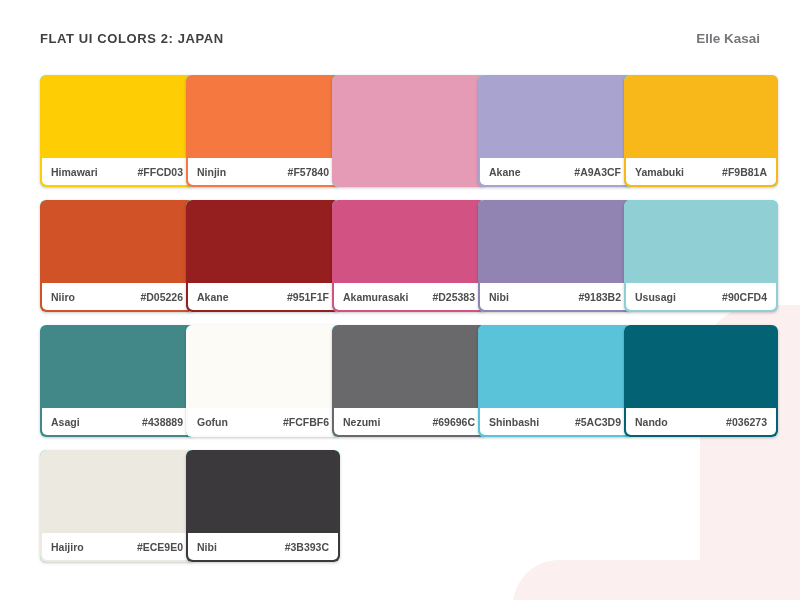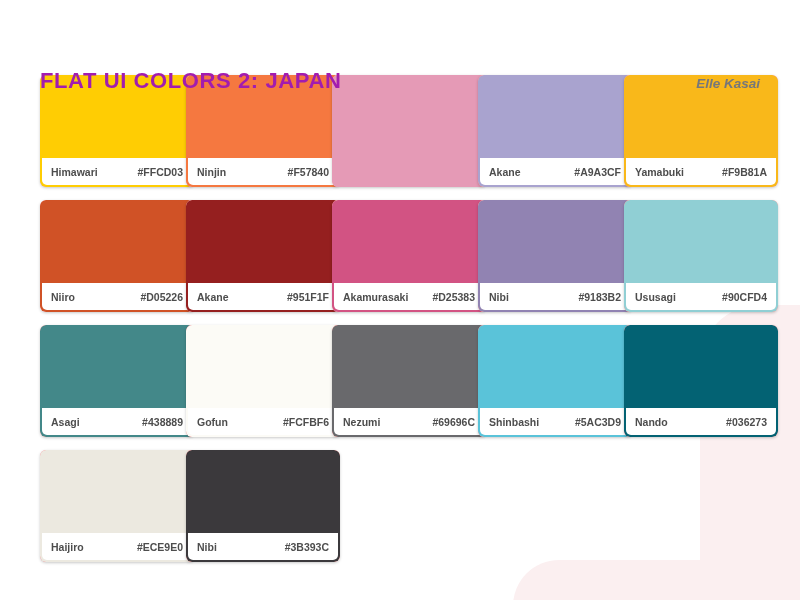--- a/index.html
+++ b/index.html
@@ -45,34 +45,32 @@
     top: 31px;
     width: 720px;
     height: 34px;
     display: flex;
     align-items: baseline;
     justify-content: space-between;
     z-index: 3;
   }
 
   #page-title {
-    font-size: 22px;
+    font-size: 13px;
     font-weight: bold;
     letter-spacing: 0.6px;
-    color: #a21caf;
-    white-space: nowrap;
-    margin-top: 37px;
+    color: #404040;
+    white-space: nowrap;
   }
 
   #author-name {
     font-size: 13.5px;
     font-weight: bold;
     color: #76777A;
     white-space: nowrap;
-    font-style: italic;
   }
 
   
   #swatch-grid {
     position: absolute;
     left: 40px;
     top: 75px;
     width: 721px;
     display: grid;
     grid-template-columns: repeat(5, 137px);
@@ -82,21 +80,21 @@
     z-index: 2;
   }
 
   .swatch-card {
     position: relative;
     width: 154px;
     height: 112px;
     border-radius: 6px;
     overflow: hidden;
     box-shadow: 0 1px 3px rgba(0,0,0,0.22);
-    background: #fca5a5;
+    background: #5eead4;
   }
 
   .swatch-color {
     position: absolute;
     left: 0;
     top: 0;
     right: 0;
     bottom: 0;
     border-radius: 6px;
   }

